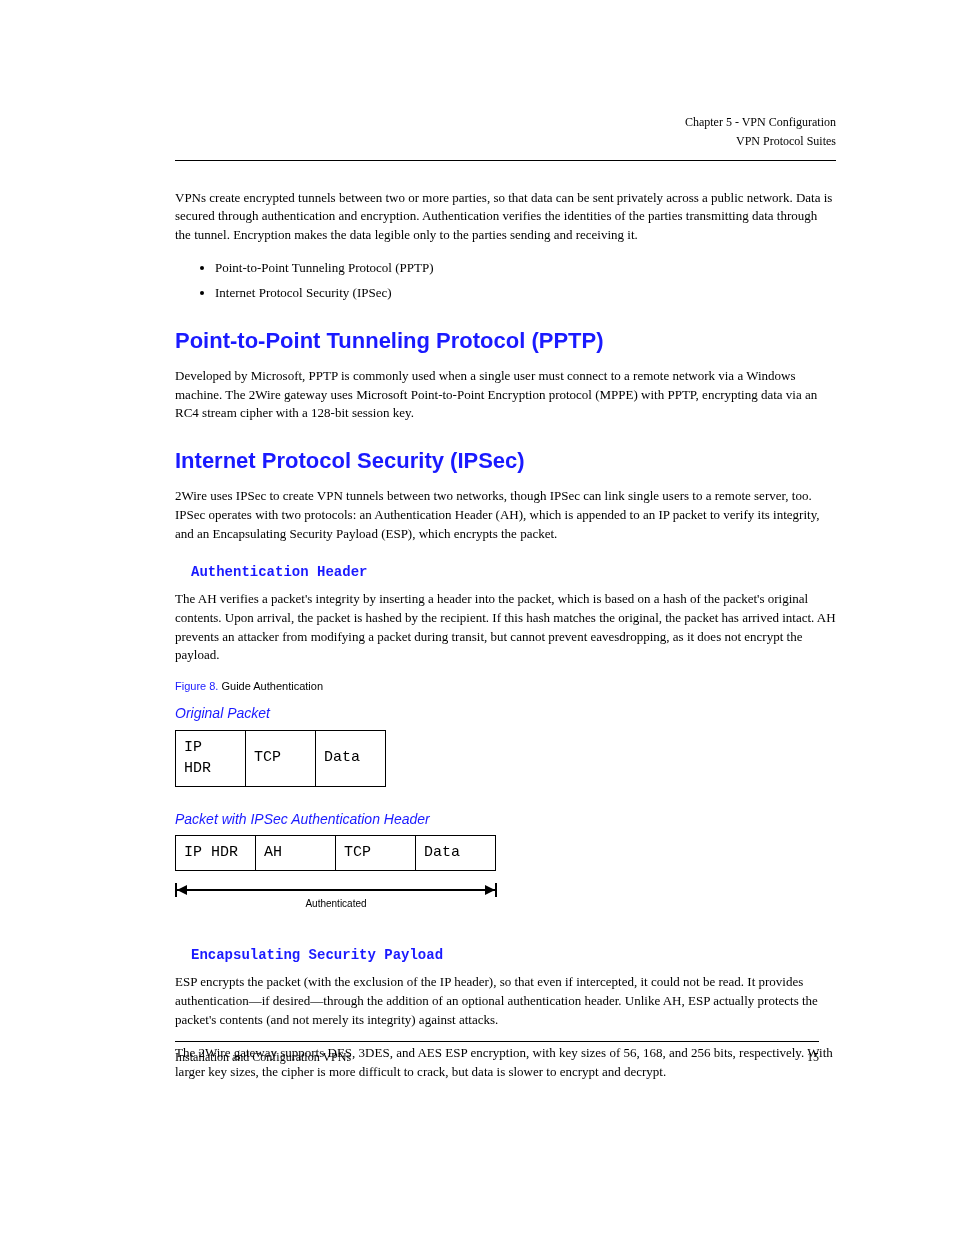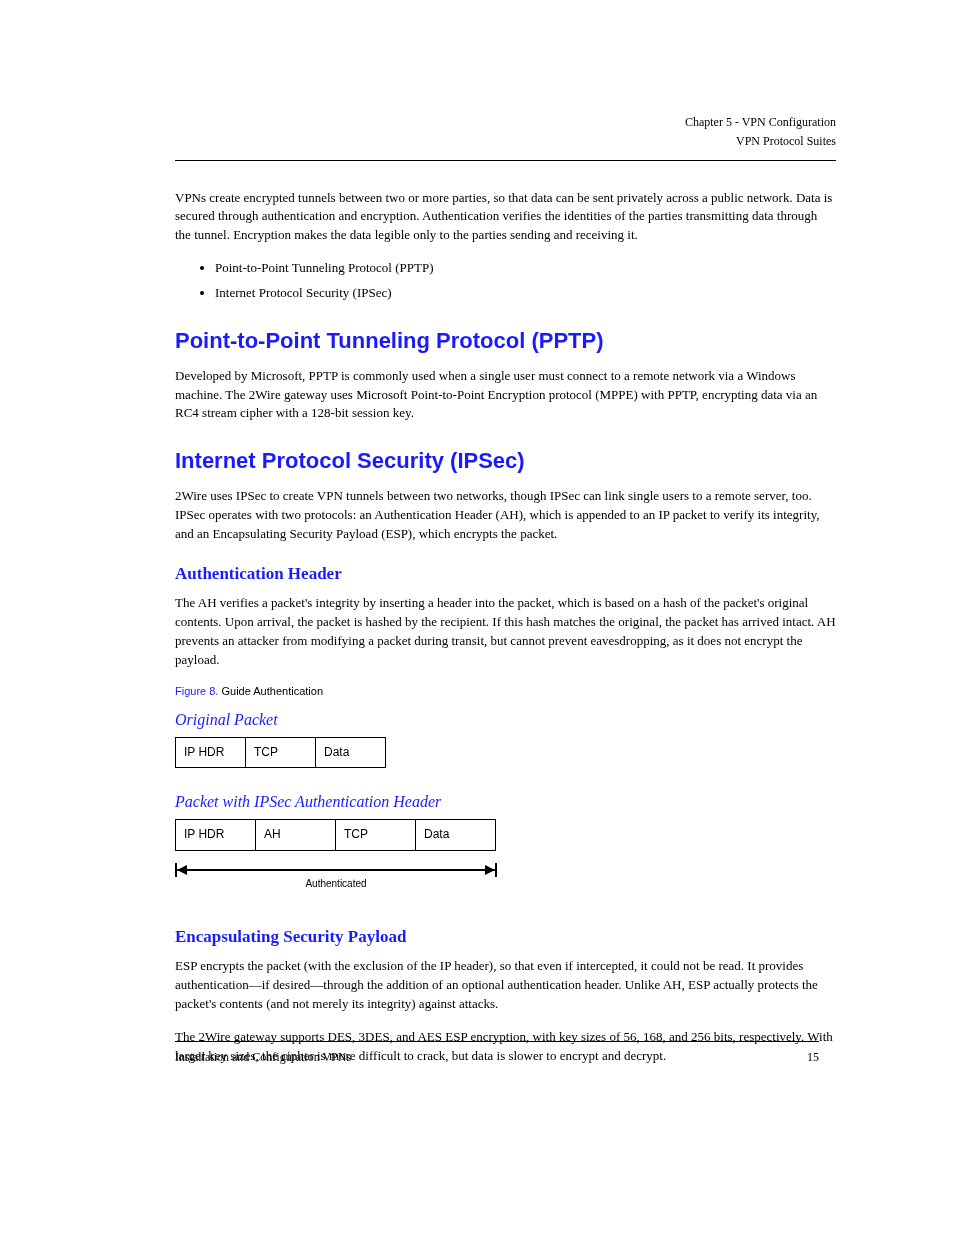--- a/index.html
+++ b/index.html
@@ -36,46 +36,46 @@
   }
   .body-text p { margin: 0 0 14px 0; }
   h2.h2 {
     font-family: Arial, Helvetica, sans-serif;
     color: #1a1aff;
     font-size: 22px;
     font-weight: 700;
     margin: 22px 0 10px 0;
   }
   h3.h3 {
-    font-family: Liberation Serif, serif;
+    font-family: Liberation Mono, monospace;
     color: #1a1aff;
-    font-size: 17px;
+    font-size: 14px;
     font-weight: 700;
-    margin: 18px 0 8px 0;
+    margin: 18px 0 8px 16px;
   }
   .flist li { margin-bottom: 6px; }
   .caption {
     font-family: Arial, Helvetica, sans-serif;
     font-size: 11px;
     margin: 14px 0 6px 0;
   }
   .caption .figno { color: #1a1aff; font-style: normal; font-weight: 400; }
   .caption .figtitle { color: #000; }
   .diagram { margin: 4px 0 30px 0; }
   .dlabel {
-    font-family: Liberation Serif, serif;
-    font-size: 16px;
+    font-family: Liberation Sans, sans-serif;
+    font-size: 14px;
     font-style: italic;
     color: #1a1aff;
     margin: 8px 0 6px 0;
   }
   table.pkt {
     border-collapse: collapse;
-    font-family: Liberation Sans, sans-serif;
-    font-size: 12px;
+    font-family: Liberation Mono, monospace;
+    font-size: 15px;
   }
   table.pkt td {
     border: 1px solid #000;
     padding: 6px 8px;
     text-align: left;
     vertical-align: middle;
     box-sizing: border-box;
   }
   .arrow-wrap { position: relative; height: 34px; margin-top: 10px; }
   .arrow-line {

